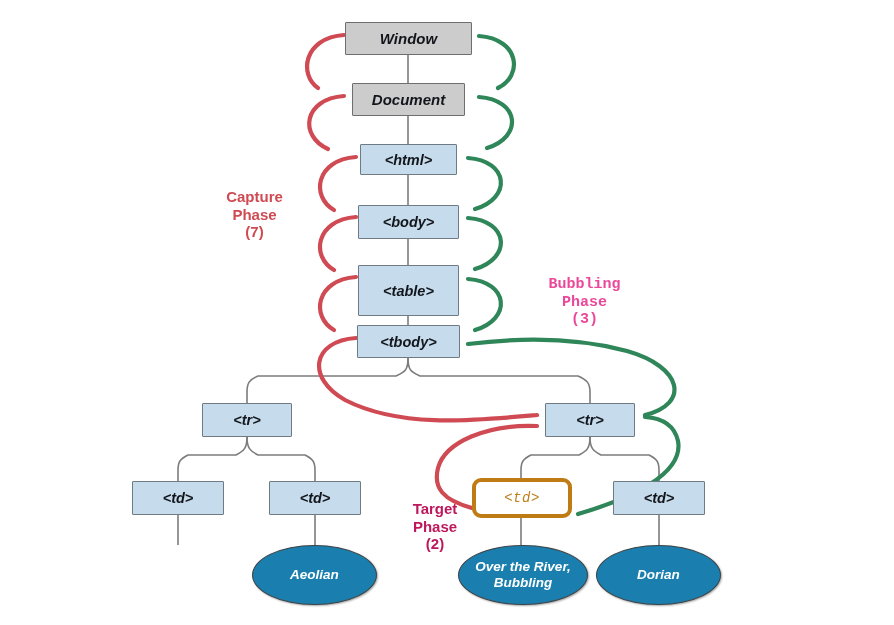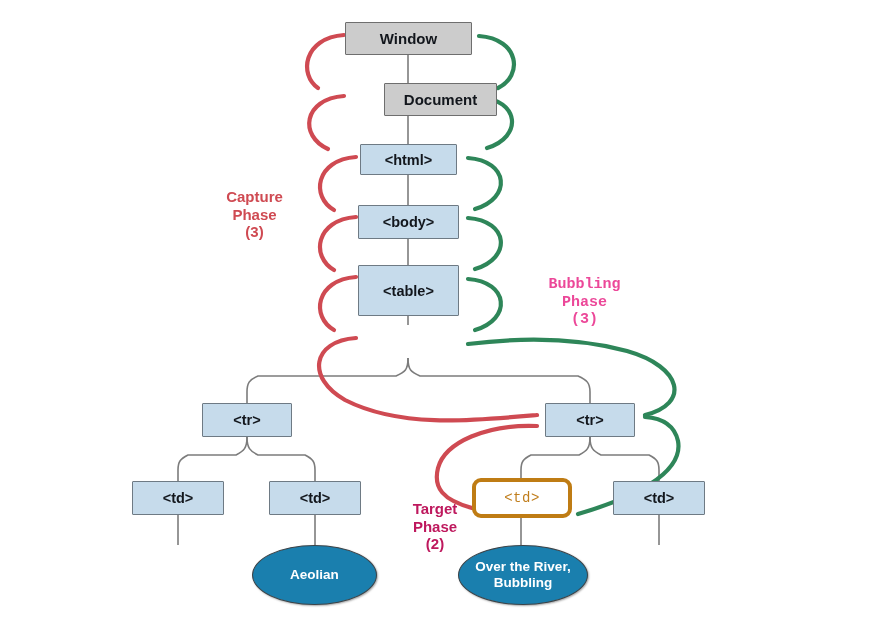--- a/index.html
+++ b/index.html
@@ -24,20 +24,21 @@
   .node {
     position: absolute;
     box-sizing: border-box;
     display: flex;
     align-items: center;
     justify-content: center;
     text-align: center;
     font-weight: bold;
     color: #12161c;
     z-index: 5;
+    font-style: italic;
   }
   .node-root {
     background: #cccccc;
     border: 1.6px solid #6e6e6e;
     border-radius: 1px;
     font-size: 15px;
   }
   .node-el {
     background: #c6dbeb;
     border: 1.6px solid #6e7a84;
@@ -121,28 +122,29 @@
       <path d="M475,209 C512,198 509,161 468,158"></path>
       <path d="M475,269 C512,258 509,221 468,218"></path>
       <path d="M475,330 C512,319 509,282 468,279"></path>
       <path d="M645,415 C690,404 683,367 627,351 C563,334 500,340 468,344"></path>
       <path d="M578,514 C633,498 684,473 678,441 C674,423 660,418 645,417"></path>
     </g>
   </svg>
 
   <div class="node node-root" style="left:345px; top:22px; width:127px; height:33px;">Window</div>
 
-  <div class="node node-root" style="left:352px; top:83px; width:113px; height:33px;margin-left:32px;">Document</div>
+  <div class="node node-root" style="left:352px; top:83px; width:113px; height:33px;">Document</div>
 
   <div class="node node-el" style="left:360px; top:144px; width:97px; height:31px;">&lt;html&gt;</div>
 
   <div class="node node-el" style="left:358px; top:205px; width:101px; height:34px;">&lt;body&gt;</div>
 
   <div class="node node-el" style="left:358px; top:265px; width:101px; height:51px;">&lt;table&gt;</div>
 
+  <div class="node node-el" style="left:357px; top:325px; width:103px; height:33px;">&lt;tbody&gt;</div>
 
   <div class="node node-el" style="left:202px; top:403px; width:90px; height:34px;">&lt;tr&gt;</div>
 
   <div class="node node-el" style="left:545px; top:403px; width:90px; height:34px;">&lt;tr&gt;</div>
 
   <div class="node node-el" style="left:132px; top:481px; width:92px; height:34px;">&lt;td&gt;</div>
 
   <div class="node node-el" style="left:269px; top:481px; width:92px; height:34px;">&lt;td&gt;</div>
 
   <div class="node node-target" style="left:472px; top:478px; width:100px; height:40px;">&lt;td&gt;</div>
@@ -150,24 +152,25 @@
   <div class="node node-el" style="left:613px; top:481px; width:92px; height:34px;">&lt;td&gt;</div>
 
 
   <div class="node node-text" style="left:252px; top:545px; width:125px; height:60px;">Aeolian</div>
 
   <div class="node node-text" style="left:458px; top:545px; width:130px; height:60px; flex-direction:column;">
     <span>Over the River,</span>
     <span>Bubbling</span>
   </div>
 
+  <div class="node node-text" style="left:596px; top:545px; width:125px; height:60px;">Dorian</div>
 
   <div class="phase-label phase-capture" style="left:192px; top:188px; width:125px;">Capture
 Phase
-(3)</div>
+(7)</div>
 
   <div class="phase-label phase-bubble" style="left:522px; top:276px; width:125px;">Bubbling
 Phase
 (3)</div>
 
   <div class="phase-label phase-target" style="left:381px; top:500px; width:108px;">Target
 Phase
 (2)</div>
 
 </div>

